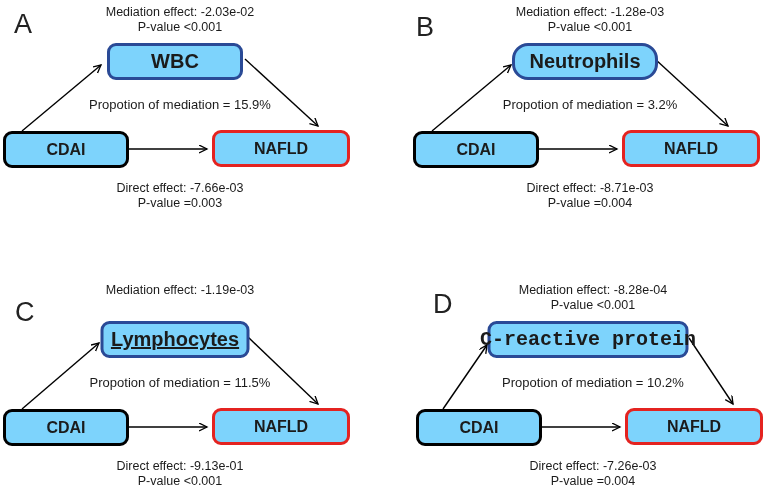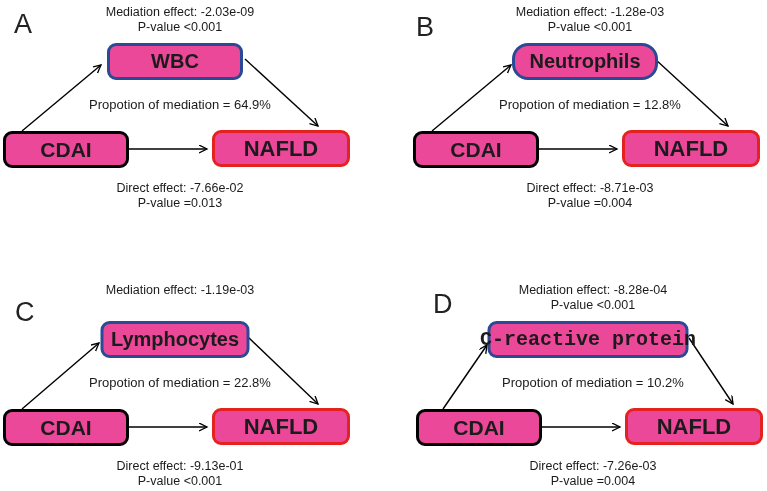--- a/index.html
+++ b/index.html
@@ -6,24 +6,24 @@
   body{font-family:"Liberation Sans","DejaVu Sans",sans-serif;color:#1b1b1b;}
   .fig{position:relative;width:767px;height:491px;background:#ffffff;overflow:hidden;}
   .panel{position:absolute;width:383px;height:213px;}
   .letter{position:absolute;font-size:27px;line-height:28px;color:#222222;}
   .inner{position:absolute;top:0;width:360px;height:213px;}
   .ann{position:absolute;left:0;width:100%;text-align:center;font-size:12.5px;line-height:15px;white-space:nowrap;}
   .ann b{font-weight:normal;}
   .top-text{top:5px;}
   .prop-text{top:97px;font-size:13px;}
   .bottom-text{top:181px;}
-  .box{position:absolute;background:#ec4899;border-radius:9px;display:flex;align-items:center;justify-content:center;font-weight:bold;white-space:nowrap;}
+  .box{position:absolute;background:#7dd3fc;border-radius:9px;display:flex;align-items:center;justify-content:center;font-weight:bold;white-space:nowrap;}
   .mediator{top:43px;height:31px;left:175px;transform:translateX(-50%);border:3px solid var(--mediator-border,#2a4a96);font-size:20px;}
-  .exposure{top:131px;left:3px;width:120px;height:31px;border:3px solid var(--exposure-border,#000);font-size:21px;}
-  .outcome{top:130px;left:212px;width:132px;height:31px;border:3px solid var(--outcome-border,#e42320);font-size:22px;}
+  .exposure{top:131px;left:3px;width:120px;height:31px;border:3px solid var(--exposure-border,#000);font-size:16px;}
+  .outcome{top:130px;left:212px;width:132px;height:31px;border:3px solid var(--outcome-border,#e42320);font-size:16px;}
   svg.arrows{position:absolute;top:0;left:0;}
   svg.arrows line{stroke:var(--arrow,#000);stroke-width:1.4;}
 </style>
 </head>
 <body>
 
 <div class="fig">
 
   <section class="panel" style="left:0;top:0;">
     <div class="letter" style="left:14px;top:10px;">A</div>
@@ -32,30 +32,30 @@
         <defs>
           <marker id="ah-a" markerWidth="12" markerHeight="12" refX="8" refY="4" orient="auto" markerUnits="userSpaceOnUse">
             <path d="M0,0 L8,4 L0,8" fill="none" stroke="#000" stroke-width="1.3"></path>
           </marker>
         </defs>
         <line x1="22" y1="131" x2="101" y2="65" marker-end="url(#ah-a)"></line>
         <line x1="245" y1="59" x2="318" y2="126" marker-end="url(#ah-a)"></line>
         <line x1="128" y1="149" x2="207" y2="149" marker-end="url(#ah-a)"></line>
       </svg>
       <div class="ann top-text">
-        <div>Mediation effect: -2.03e-09</div>
+        <div>Mediation effect: -2.03e-02</div>
         <div><span>P-value </span><b>&lt;0.001</b></div>
       </div>
       <div class="box mediator" style="width:130px;">WBC</div>
-      <div class="ann prop-text"><span>Propotion of mediation = </span><b>64.9%</b></div>
+      <div class="ann prop-text"><span>Propotion of mediation = </span><b>15.9%</b></div>
       <div class="box exposure">CDAI</div>
       <div class="box outcome">NAFLD</div>
       <div class="ann bottom-text">
-        <div>Direct effect: -7.66e-02</div>
-        <div><span>P-value </span><b>=0.013</b></div>
+        <div>Direct effect: -7.66e-03</div>
+        <div><span>P-value </span><b>=0.003</b></div>
       </div>
     </div>
   </section>
 
   <section class="panel" style="left:383px;top:0;">
     <div class="letter" style="left:33px;top:13px;">B</div>
     <div class="inner" style="left:27px;">
       <svg class="arrows" width="360" height="213">
         <defs>
           <marker id="ah-b" markerWidth="12" markerHeight="12" refX="8" refY="4" orient="auto" markerUnits="userSpaceOnUse">
@@ -64,21 +64,21 @@
         </defs>
         <line x1="22" y1="131" x2="101" y2="65" marker-end="url(#ah-b)"></line>
         <line x1="245" y1="59" x2="318" y2="126" marker-end="url(#ah-b)"></line>
         <line x1="128" y1="149" x2="207" y2="149" marker-end="url(#ah-b)"></line>
       </svg>
       <div class="ann top-text">
         <div>Mediation effect: -1.28e-03</div>
         <div><span>P-value </span><b>&lt;0.001</b></div>
       </div>
       <div class="box mediator" style="width:140px;border-radius:16px;">Neutrophils</div>
-      <div class="ann prop-text"><span>Propotion of mediation = </span><b>12.8%</b></div>
+      <div class="ann prop-text"><span>Propotion of mediation = </span><b>3.2%</b></div>
       <div class="box exposure">CDAI</div>
       <div class="box outcome">NAFLD</div>
       <div class="ann bottom-text">
         <div>Direct effect: -8.71e-03</div>
         <div><span>P-value </span><b>=0.004</b></div>
       </div>
     </div>
   </section>
 
   <section class="panel" style="left:0;top:278px;">
@@ -90,22 +90,22 @@
             <path d="M0,0 L8,4 L0,8" fill="none" stroke="#000" stroke-width="1.3"></path>
           </marker>
         </defs>
         <line x1="22" y1="131" x2="99" y2="65" marker-end="url(#ah-c)"></line>
         <line x1="248" y1="59" x2="318" y2="126" marker-end="url(#ah-c)"></line>
         <line x1="128" y1="149" x2="207" y2="149" marker-end="url(#ah-c)"></line>
       </svg>
       <div class="ann top-text">
         <div>Mediation effect: -1.19e-03</div>
       </div>
-      <div class="box mediator" style="width:143px;">Lymphocytes</div>
-      <div class="ann prop-text"><span>Propotion of mediation = </span><b>22.8%</b></div>
+      <div class="box mediator" style="width:143px;text-decoration:underline;">Lymphocytes</div>
+      <div class="ann prop-text"><span>Propotion of mediation = </span><b>11.5%</b></div>
       <div class="box exposure">CDAI</div>
       <div class="box outcome">NAFLD</div>
       <div class="ann bottom-text">
         <div>Direct effect: -9.13e-01</div>
         <div><span>P-value </span><b>&lt;0.001</b></div>
       </div>
     </div>
   </section>
 
   <section class="panel" style="left:383px;top:278px;">

